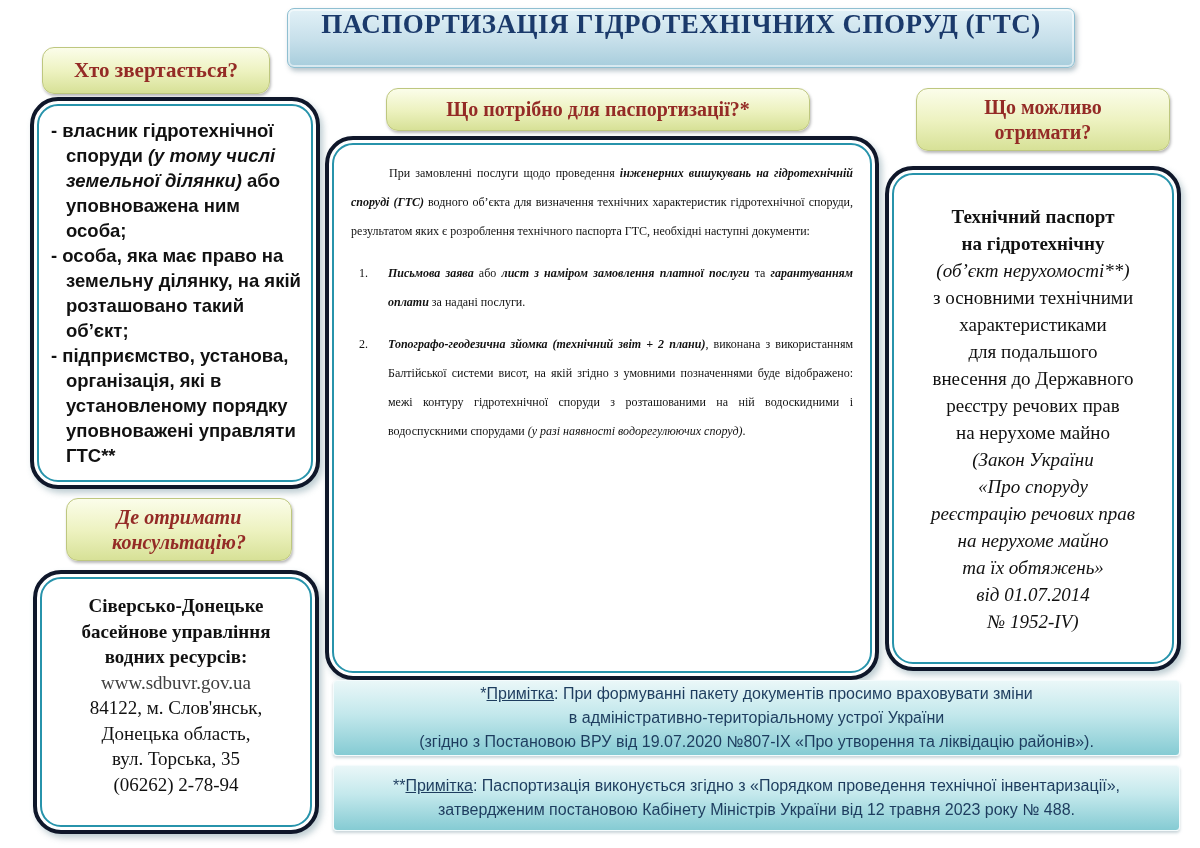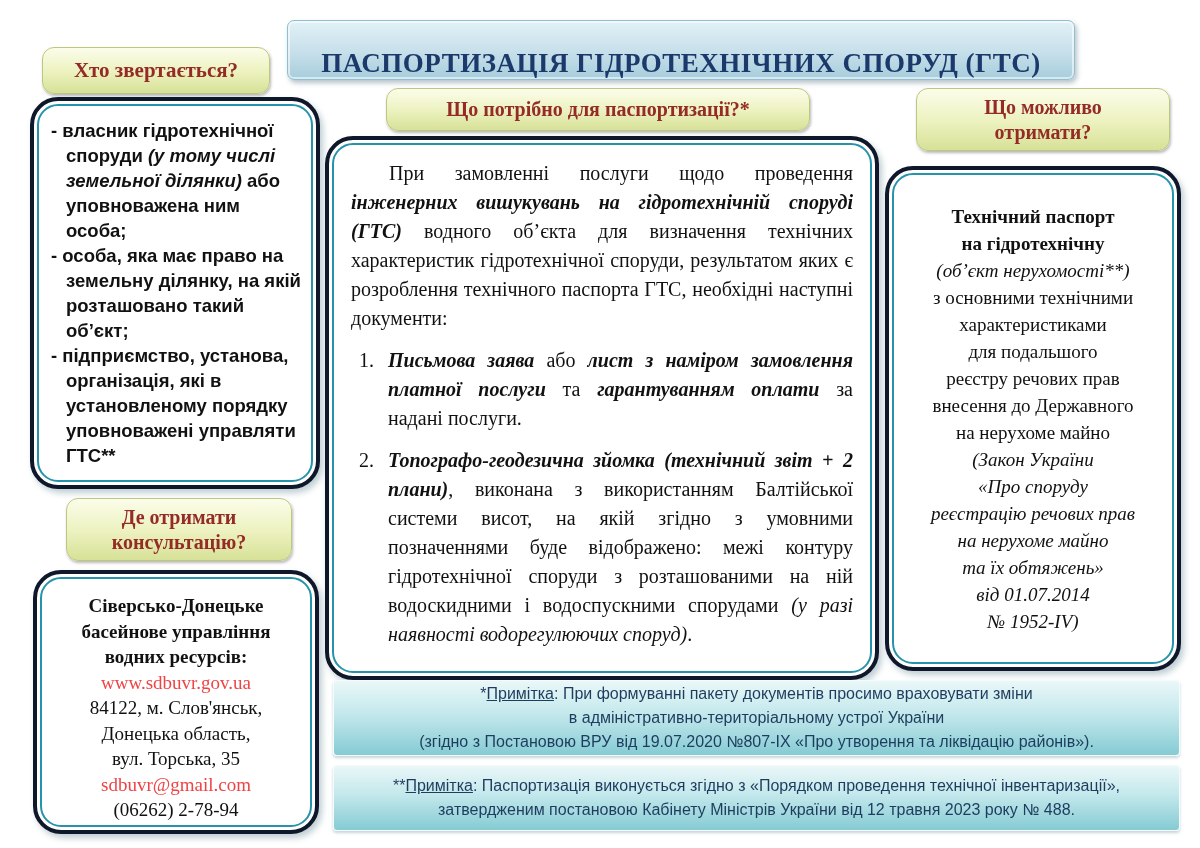--- a/index.html
+++ b/index.html
@@ -1,57 +1,57 @@
 <!DOCTYPE html>
 <html><head>
 <meta charset="utf-8">
 <style>
   html,body{margin:0;padding:0;background:#fff;}
   .canvas{position:relative;width:1200px;height:848px;background:#fff;overflow:hidden;
           font-family:"Liberation Serif",serif;color:#111;}
 
   
-  .title-box{position:absolute;left:287px;top:20px;width:786px;height:58px;
+  .title-box{position:absolute;left:287px;top:8px;width:786px;height:58px;
     background:linear-gradient(180deg,#e2f1f7 0%,#c6dfea 55%,#a7cddc 100%);
     border:1px solid #8fbfd1;border-radius:7px;
     box-shadow:2px 3px 5px rgba(90,120,135,.45), inset 0 0 0 2px rgba(255,255,255,.55);
-    display:flex;align-items:flex-end;justify-content:center;}
+    display:flex;align-items:flex-start;justify-content:center;}
   .title-box span{font-size:27px;font-weight:bold;color:#1b3a6b;letter-spacing:.5px;}
 
   
   .badge{position:absolute;display:flex;align-items:center;justify-content:center;
     text-align:center;white-space:pre-line;
     background:linear-gradient(180deg,#fbfdea 0%,#edf2c0 52%,#d7e197 100%);
     border:1px solid #bec77f;border-radius:12px;
     box-shadow:1px 2px 3px rgba(0,0,0,.28);
     color:#942b26;font-weight:bold;}
   .badge1{left:42px;top:47px;width:226px;height:45px;font-size:21px;}
-  .badge2{left:66px;top:498px;width:224px;height:61px;font-size:20px;line-height:1.22;}
+  .badge2{left:66px;top:498px;width:224px;height:61px;font-size:20px;line-height:1.22;font-style:italic;}
   .badge-mid{left:386px;top:88px;width:422px;height:41px;font-size:20px;}
   .badge-right{left:916px;top:88px;width:252px;height:61px;font-size:20px;line-height:1.22;}
 
   
   .tealbox{position:absolute;background:#fff;border:4px solid #0f172a;border-radius:28px;
     box-shadow:3px 4px 6px rgba(110,145,155,.45);}
   .tealbox .inner{position:absolute;left:3px;right:3px;top:3px;bottom:3px;
     border:2px solid #2793ab;border-radius:21px;overflow:hidden;}
 
   .box-who{left:30px;top:97px;width:282px;height:384px;}
   .who-inner{padding:12px 10px 8px 12px;font-family:"Liberation Sans",sans-serif;
     font-weight:bold;font-size:18.5px;line-height:25px;}
   .who-item{padding-left:15px;text-indent:-15px;}
 
   .box-contact{left:33px;top:570px;width:278px;height:256px;}
   .contact-inner{padding:14px 6px 6px 6px;text-align:center;font-size:19px;line-height:25.5px;}
   .c-line{display:block;}
   .c-line.b{font-weight:bold;}
-  a.c-line{color:#ef4444;text-decoration:none;cursor:pointer;}
+  a.c-line{color:#404040;text-decoration:none;cursor:pointer;}
 
   .box-mid{left:325px;top:136px;width:546px;height:536px;}
-  .mid-inner{padding:14px 17px 10px 17px;font-size:20px;line-height:29px;}
+  .mid-inner{padding:14px 17px 10px 17px;font-size:12px;line-height:29px;}
   .mpara{margin:0;text-align:justify;text-indent:38px;}
   .mitem{position:relative;margin-top:13px;padding-left:37px;text-align:justify;}
   .mitem .num{position:absolute;left:8px;font-style:normal;}
 
   .box-right{left:885px;top:166px;width:288px;height:497px;}
   .right-inner{padding:28px 6px 6px 6px;text-align:center;font-size:19px;line-height:27px;}
 
   
   .note{position:absolute;left:333px;width:845px;
     background:linear-gradient(180deg,#eaf7f8 0%,#c3e8ec 45%,#85cbd3 100%);
@@ -95,21 +95,20 @@
 
   <div class="tealbox box-contact">
     <div class="inner contact-inner">
       <span class="c-line b">Сіверсько-Донецьке</span>
       <span class="c-line b">басейнове управління</span>
       <span class="c-line b">водних ресурсів:</span>
       <a class="c-line">www.sdbuvr.gov.ua</a>
       <span class="c-line">84122, м. Слов'янськ,</span>
       <span class="c-line">Донецька область,</span>
       <span class="c-line">вул. Торська, 35</span>
-      <a class="c-line">sdbuvr@gmail.com</a>
       <span class="c-line">(06262) 2-78-94</span>
     </div>
   </div>
 
   <div class="badge badge-mid">Що потрібно для паспортизації?*</div>
 
   <div class="tealbox box-mid">
     <div class="inner mid-inner">
       <p class="mpara"><span class="seg-r">При замовленні послуги щодо проведення </span><span class="seg-bi">інженерних вишукувань на гідротехнічній споруді (ГТС)</span><span class="seg-r"> водного об’єкта для визначення технічних характеристик гідротехнічної споруди, результатом яких є розроблення технічного паспорта ГТС, необхідні наступні документи:</span></p>
       <div class="mitem">
@@ -127,22 +126,22 @@
 отримати?</div>
 
   <div class="tealbox box-right">
     <div class="inner right-inner">
         <div class="ln seg-b">Технічний паспорт</div>
         <div class="ln seg-b">на гідротехнічну</div>
         <div class="ln seg-i">(об’єкт нерухомості**)</div>
         <div class="ln seg-r">з основними технічними</div>
         <div class="ln seg-r">характеристиками</div>
         <div class="ln seg-r">для подальшого</div>
+        <div class="ln seg-r">внесення до Державного</div>
         <div class="ln seg-r">реєстру речових прав</div>
-        <div class="ln seg-r">внесення до Державного</div>
         <div class="ln seg-r">на нерухоме майно</div>
         <div class="ln seg-i">(Закон України</div>
         <div class="ln seg-i">«Про споруду</div>
         <div class="ln seg-i">реєстрацію речових прав</div>
         <div class="ln seg-i">на нерухоме майно</div>
         <div class="ln seg-i">та їх обтяжень»</div>
         <div class="ln seg-i">від 01.07.2014</div>
         <div class="ln seg-i">№ 1952-IV)</div>
       </div>
   </div>

